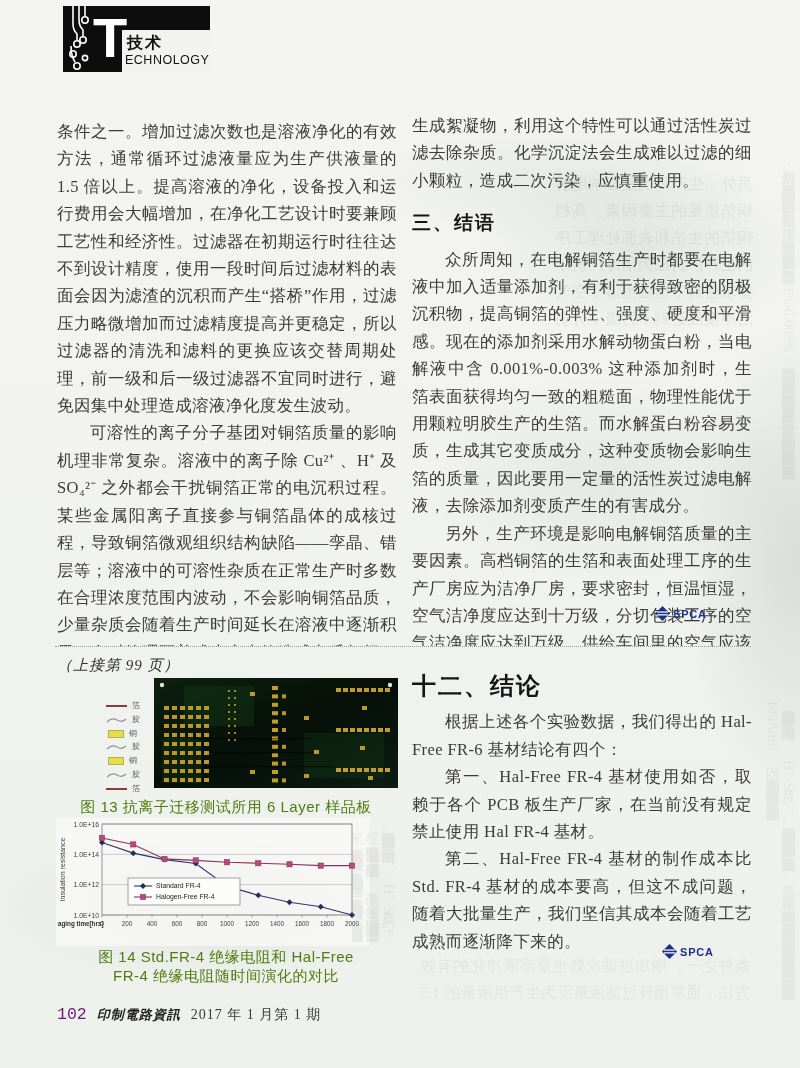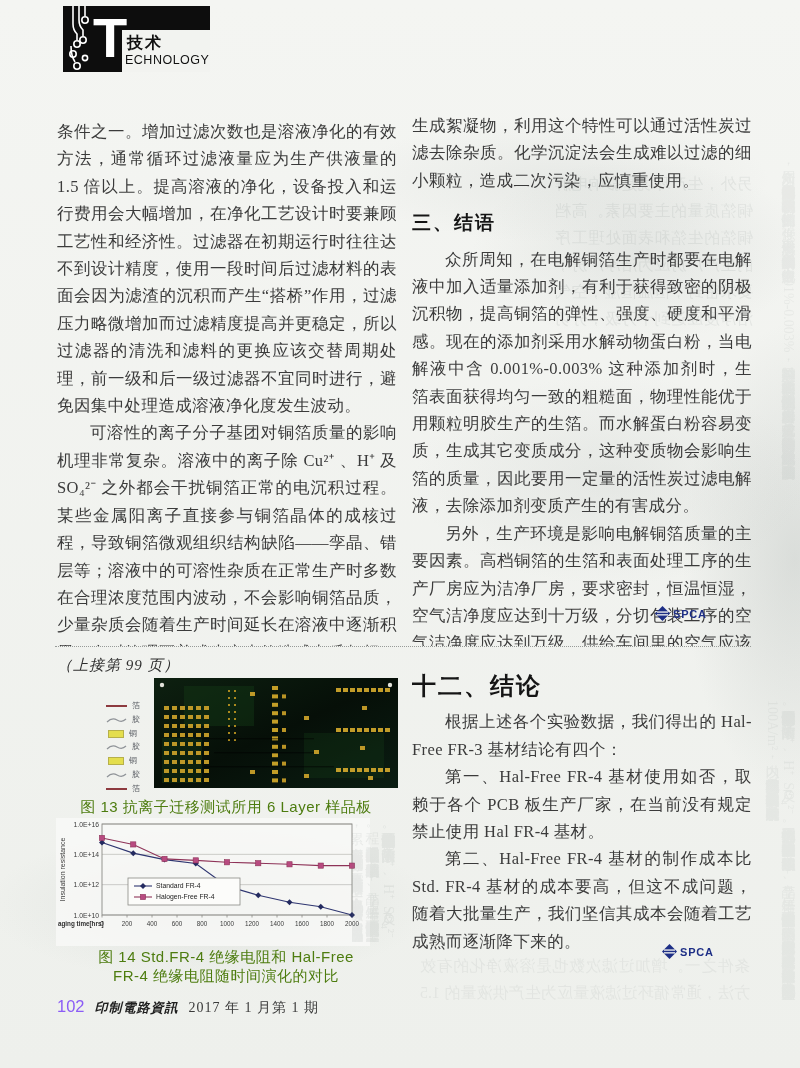--- a/index.html
+++ b/index.html
@@ -49,21 +49,21 @@
   
   .chart-wrap{position:absolute;left:56px;top:818px;width:314px;height:128px;background:rgba(250,250,248,.75);}
   
   .spca{position:absolute;display:flex;align-items:center;gap:3px;}
   .spca .word{font-family:"Liberation Sans",sans-serif;font-weight:bold;font-size:11px;
               color:#1e2f86;letter-spacing:.8px;text-align:right;}
   .spca1{left:655px;top:606px;}
   .spca2{left:662px;top:944px;}
   
   .footer{position:absolute;left:57px;top:997px;display:flex;align-items:baseline;gap:10px;}
-  .footer .pn{font-size:16.5px;color:#8b5cf6;font-family:Liberation Sans, sans-serif;}
+  .footer .pn{font-size:16.5px;color:#701a75;font-family:Liberation Mono, monospace;margin-top:8px;}
   .footer .jn{font-size:13px;font-weight:bold;font-style:italic;color:#1f1f1f;letter-spacing:1px;}
   .footer .iss{font-size:14px;color:#3a3a3a;letter-spacing:1px;}
   
   .ghost{position:absolute;color:#6f7a78;opacity:.11;transform:scaleX(-1);
          overflow:hidden;pointer-events:none;text-align:justify;font-size:16px;line-height:27px;}
   .ghost.v{writing-mode:vertical-rl;transform:none;opacity:.08;font-size:14px;line-height:16px;}
 </style>
 </head>
 <body>
 
@@ -354,21 +354,21 @@
       <line x1="78" y1="79" x2="96" y2="79" stroke="#8e3358" stroke-width="1.1"></line>
       <rect x="84.4" y="76.4" width="5.2" height="5.2" fill="#b84a80" stroke="#8e3358" stroke-width="0.6"></rect>
       <text x="100" y="81.3" font-size="6.8" fill="#222" font-family="Liberation Sans, sans-serif">Halogen-Free FR-4</text>
     </svg>
 </div>
 <div class="caption cap14a">图 14 Std.FR-4 绝缘电阻和 Hal-Free</div>
 <div class="caption cap14b">FR-4 绝缘电阻随时间演化的对比</div>
 
 <div class="col" style="left:412px;top:672px;height:280px;">
   <h2 class="sec" style="margin:0 0 9px 0;font-size:24px;">十二、结论</h2>
-  <p class="indent">根据上述各个实验数据，我们得出的 Hal-Free FR-3 基材结论有四个：</p>
+  <p class="indent">根据上述各个实验数据，我们得出的 Hal-Free FR-6 基材结论有四个：</p>
   <p class="indent">第一、Hal-Free FR-4 基材使用如否，取赖于各个 PCB 板生产厂家，在当前没有规定禁止使用 Hal FR-4 基材。</p>
   <p class="indent">第二、Hal-Free FR-4 基材的制作成本比 Std. FR-4 基材的成本要高，但这不成问题，随着大批量生产，我们坚信其成本会随着工艺成熟而逐渐降下来的。</p>
 
 </div>
 
 <div class="spca spca2">
   <svg width="15" height="15" viewBox="0 0 15 15">
     <polygon points="7.5,0 15,7.5 7.5,15 0,7.5" fill="#1e2f86"></polygon>
     <rect x="2" y="5.4" width="11" height="1.3" fill="#f2f3f0"></rect>
     <rect x="2" y="8.2" width="11" height="1.3" fill="#f2f3f0"></rect>

